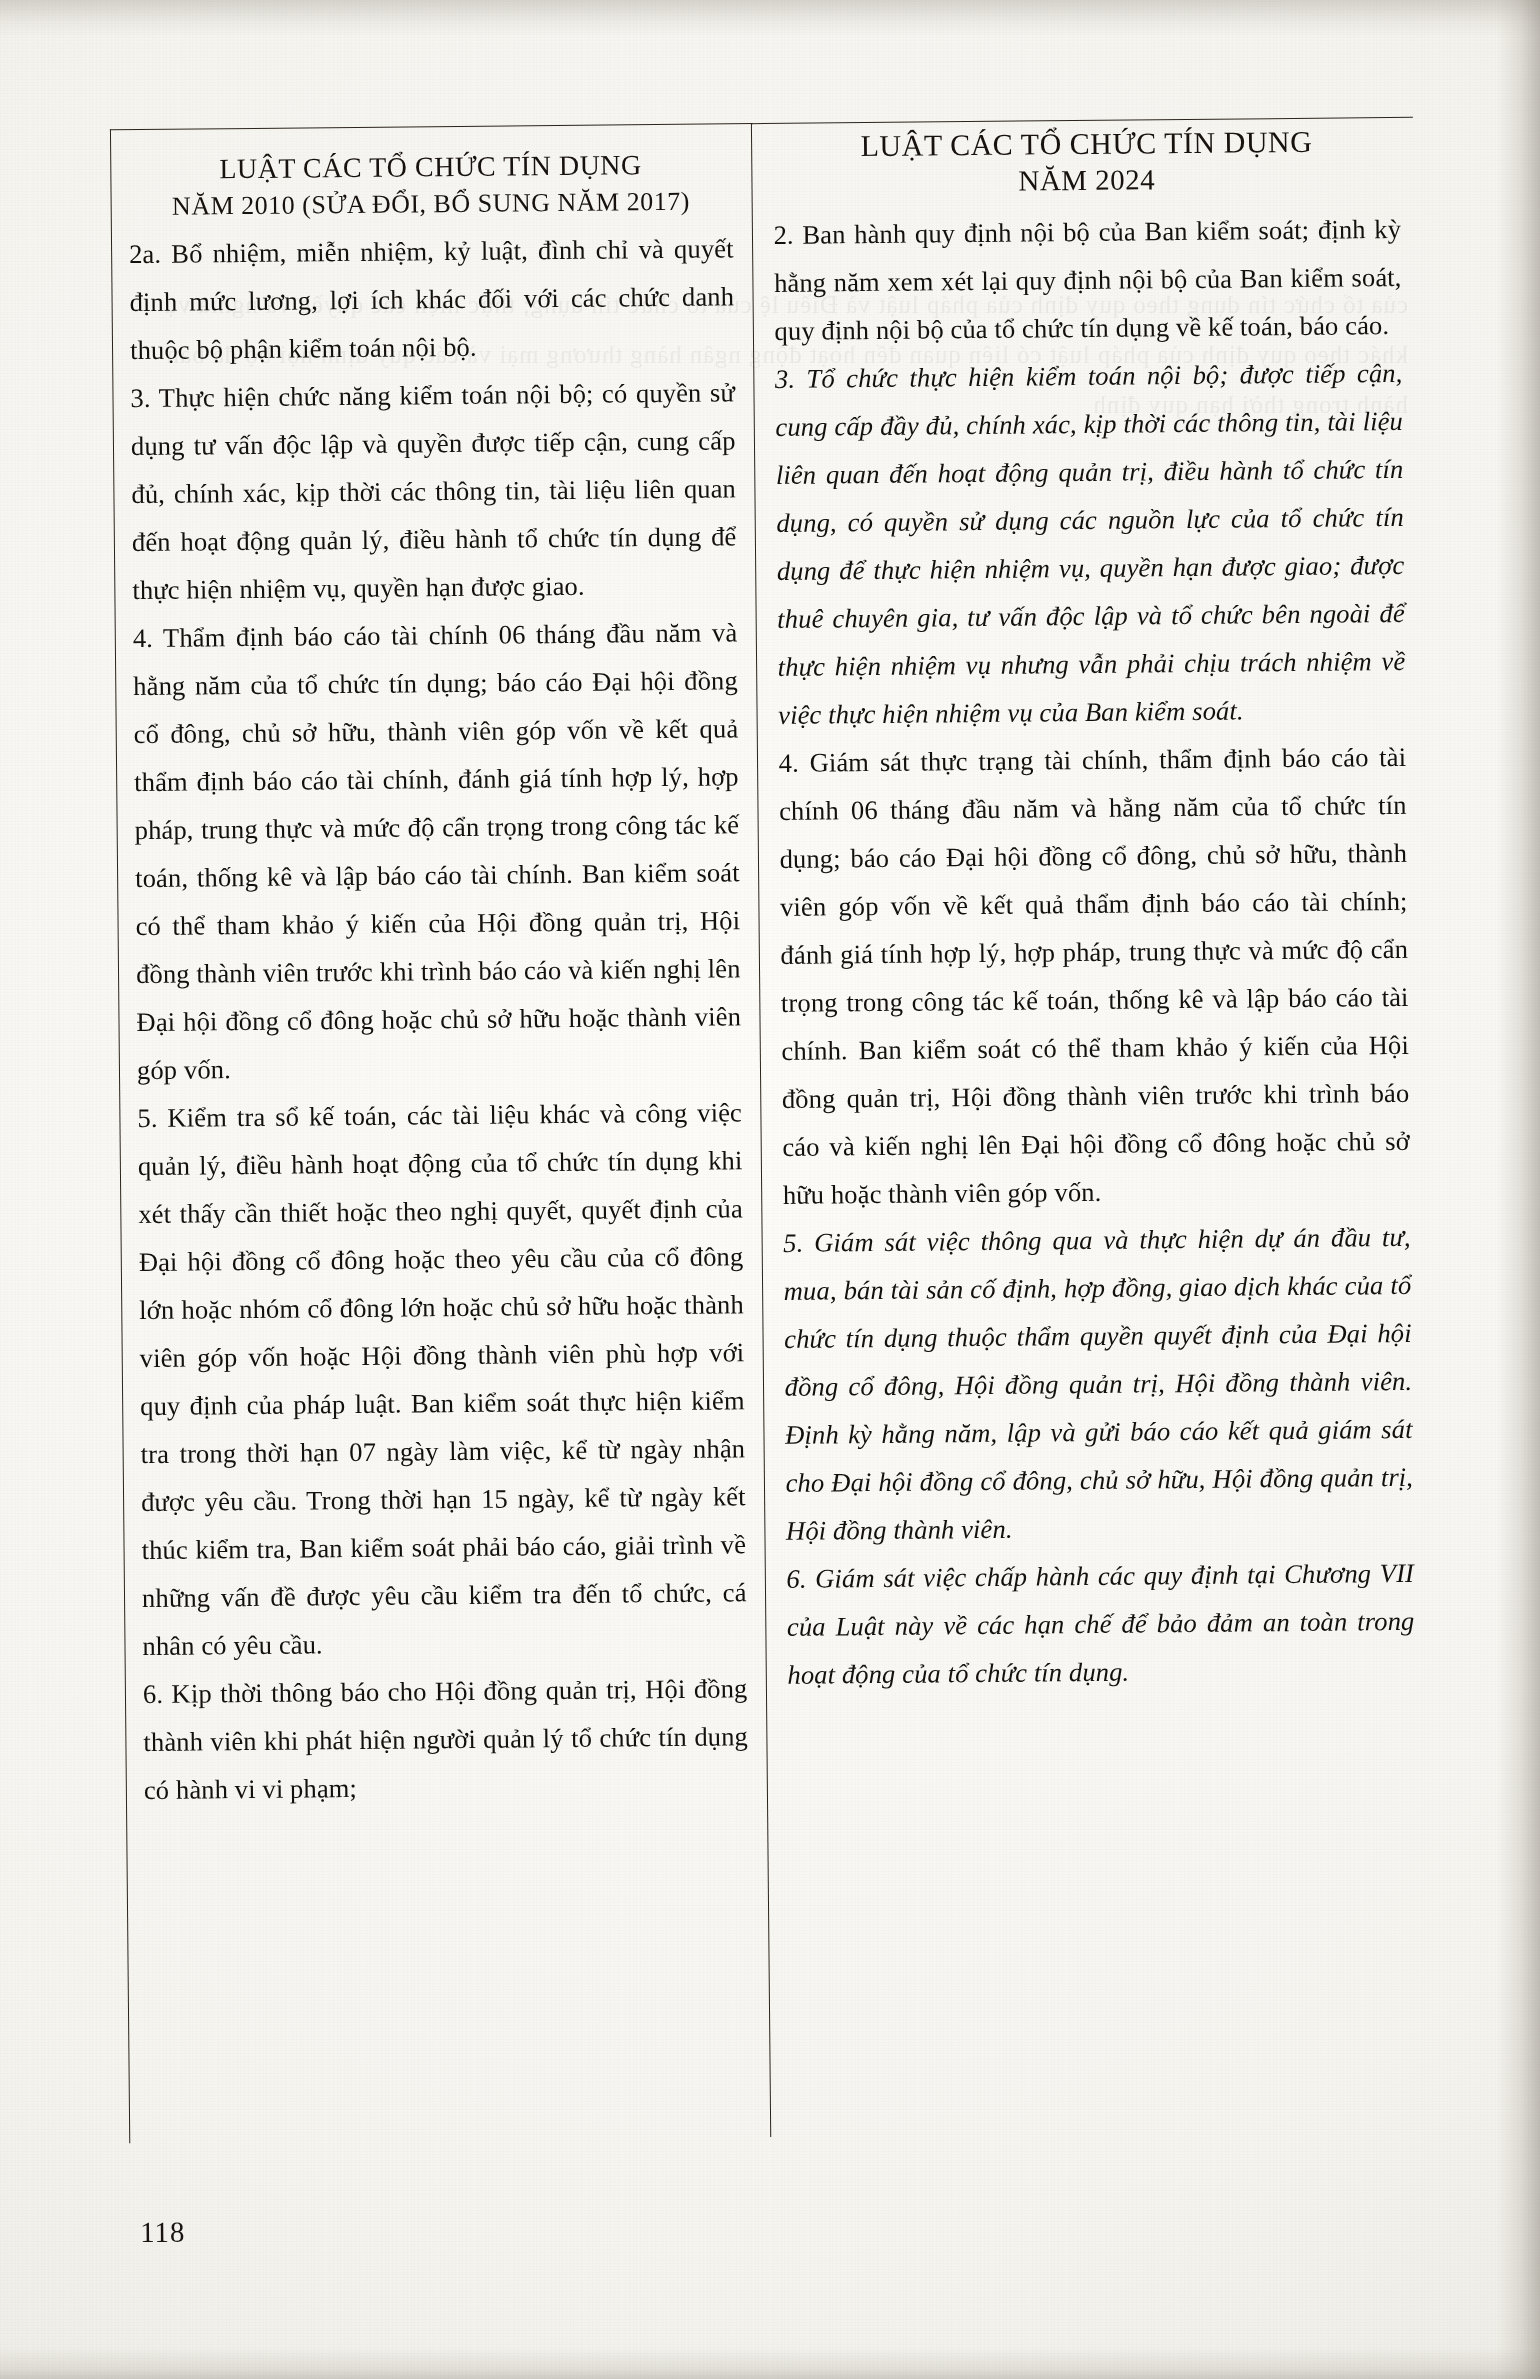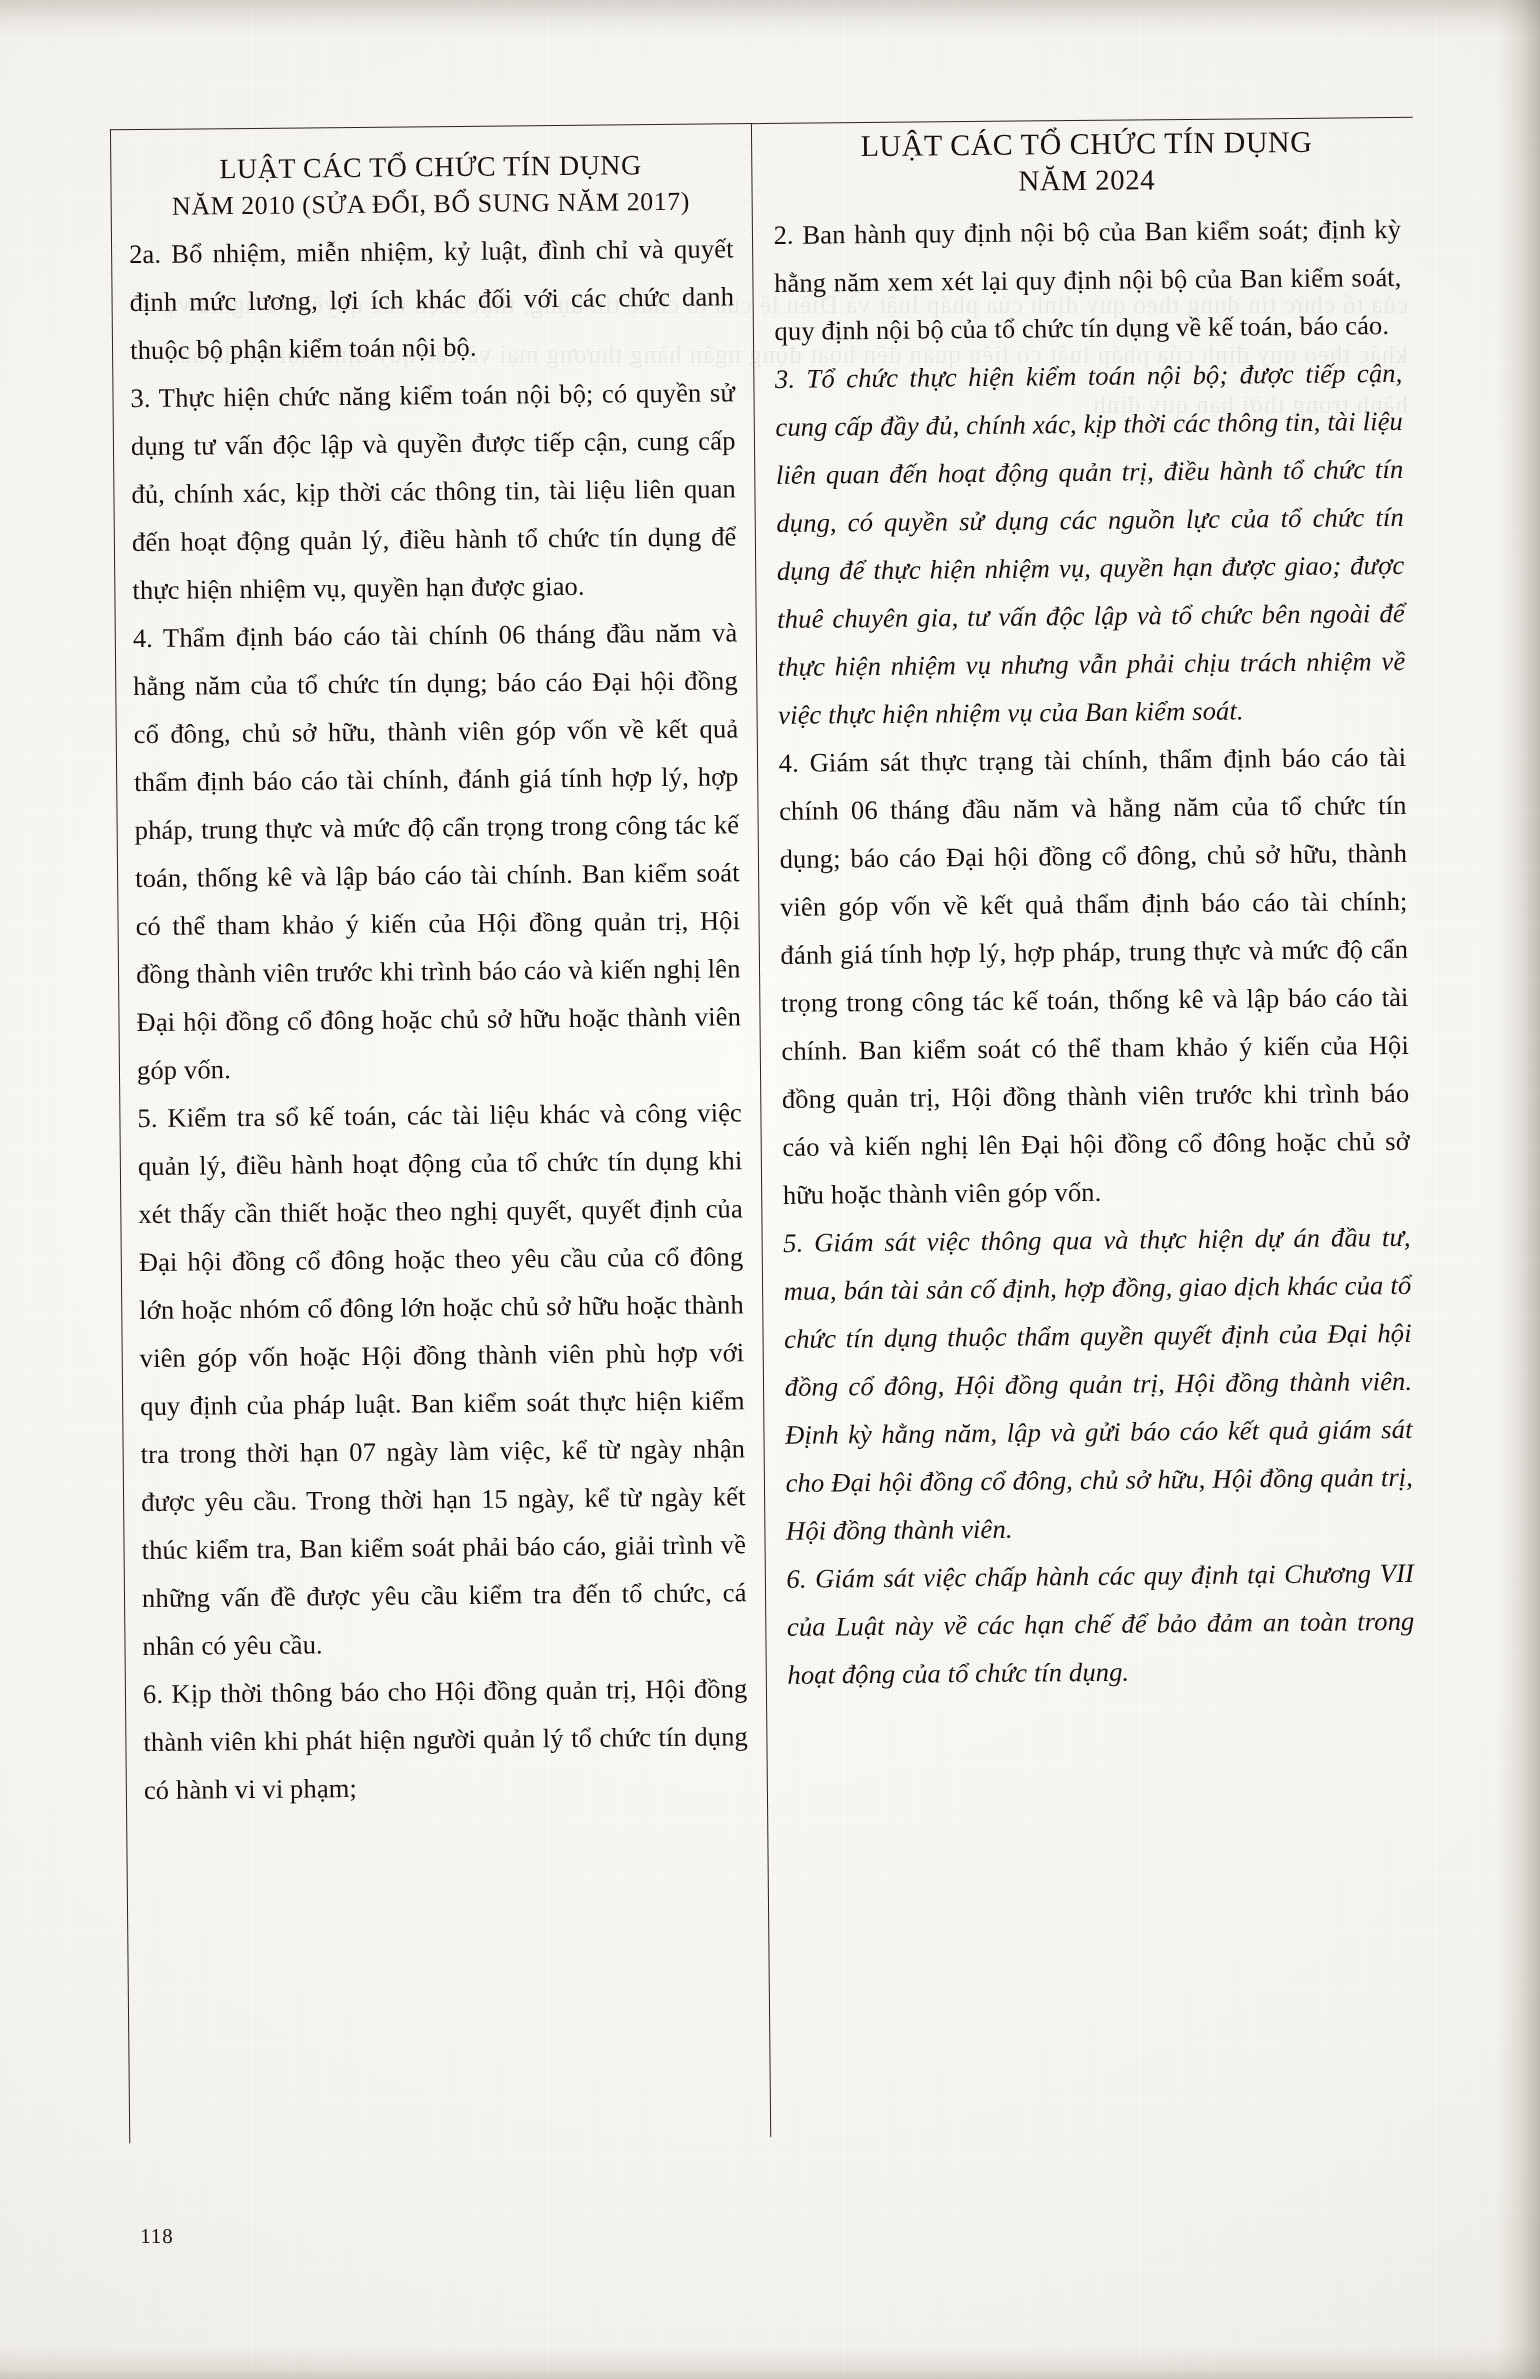--- a/index.html
+++ b/index.html
@@ -145,21 +145,21 @@
     font-size: 26.6px;
     line-height: 48px;
   }
   .ital { font-style: italic; }
 
   
   .folio {
     position: absolute;
     left: 129px;
     bottom: 136px;
-    font-size: 21px;
+    font-size: 29px;
     color: #181310;
     letter-spacing: 0.9px;
   }
 
   
   .skew-wrap {
     position: absolute;
     inset: 0;
     transform: rotate(-0.55deg);
     transform-origin: 50% 45%;

